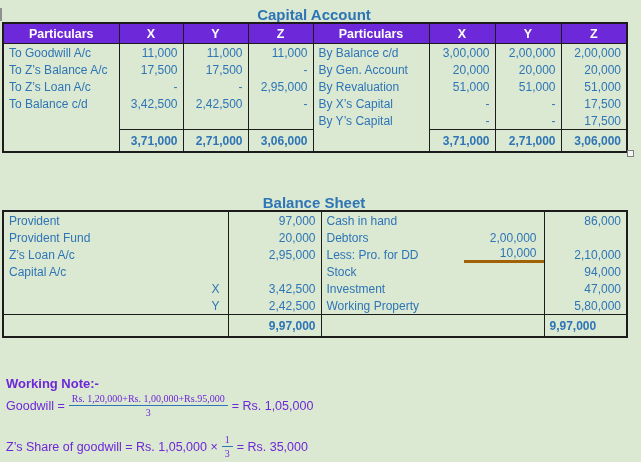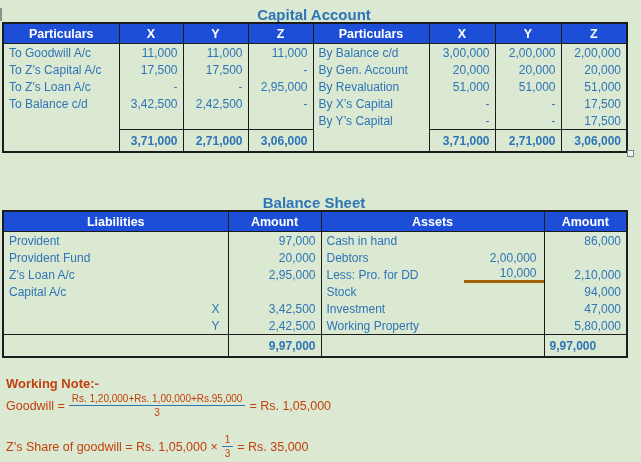--- a/index.html
+++ b/index.html
@@ -17,21 +17,21 @@
   .bs-title{top:194px;}
 
   table.tbl{
     position:absolute;left:2px;width:624px;
     border-collapse:collapse;table-layout:fixed;
     border:2px solid #1c1c1c;
   }
   table.cap{top:22px;}
   table.bs{top:210px;}
   .tbl th{
-    background:#1d4ed8;color:#ffffff;font-weight:bold;font-size:12.5px;
+    background:#6d28d9;color:#ffffff;font-weight:bold;font-size:12.5px;
     height:19px;padding:0 4px;border-left:1px solid #1c1c1c;
     border-bottom:1px solid #1c1c1c;text-align:center;
   }
   .tbl td{
     height:17px;font-size:12px;color:#2e75b6;padding:0 5px;
     border-left:1px solid #1c1c1c;white-space:nowrap;overflow:hidden;
     vertical-align:middle;
   }
   .tbl td.lab{text-align:left;}
   .tbl td.lab.r{text-align:right;padding-right:8px;}
@@ -48,25 +48,25 @@
   .a-sub.ul{border-bottom:4px solid #a16207;}
 
   .handle{
     position:absolute;left:627px;top:150px;width:7px;height:7px;
     background:#f5f5f5;border:1px solid #7f7f7f;box-sizing:border-box;
   }
   .edge-mark{
     position:absolute;left:0;top:8px;width:2px;height:13px;background:#8f8f8f;
   }
 
-  .working-note{position:absolute;left:6px;top:376px;color:#c2410c;}
+  .working-note{position:absolute;left:6px;top:376px;color:#6d28d9;}
   .wn-heading{font-weight:bold;font-size:13px;}
   .formula-row{display:flex;align-items:center;gap:4px;font-size:12.5px;margin-top:2px;}
   .formula-row.z-share{margin-top:16px;}
-  .fraction{display:inline-flex;flex-direction:column;align-items:center;line-height:1.1;}
+  .fraction{display:inline-flex;flex-direction:column;align-items:center;line-height:1.1;font-family:Liberation Serif, serif;}
   .frac-num{font-size:10px;border-bottom:1px solid #2e75b6;padding:0 3px 1px 3px;}
   .frac-den{font-size:10px;padding-top:1px;}
 </style>
 </head>
 <body>
 
 <div class="edge-mark"></div>
 
 <div class="title cap-title">Capital Account</div>
 
@@ -96,21 +96,21 @@
     <td class="lab">To Goodwill A/c</td>
     <td class="num">11,000</td>
     <td class="num">11,000</td>
     <td class="num">11,000</td>
     <td class="lab">By Balance c/d</td>
     <td class="num">3,00,000</td>
     <td class="num">2,00,000</td>
     <td class="num">2,00,000</td>
   </tr>
   <tr>
-    <td class="lab">To Z’s Capital A/c</td>
+    <td class="lab">To Z’s Balance A/c</td>
     <td class="num">17,500</td>
     <td class="num">17,500</td>
     <td class="num">-</td>
     <td class="lab">By Gen. Account</td>
     <td class="num">20,000</td>
     <td class="num">20,000</td>
     <td class="num">20,000</td>
   </tr>
   <tr>
     <td class="lab">To Z’s Loan A/c</td>
@@ -160,26 +160,20 @@
 <div class="title bs-title">Balance Sheet</div>
 
 <table class="tbl bs">
   <colgroup>
     <col style="width:225px">
       <col style="width:93px">
       <col style="width:223px">
       <col style="width:83px">
   </colgroup>
   <tbody>
-      <tr>
-    <th>Liabilities</th>
-    <th>Amount</th>
-    <th>Assets</th>
-    <th>Amount</th>
-  </tr>
   <tr>
     <td class="lab">Provident</td>
     <td class="num">97,000</td>
     <td class="asset-cell">
       <div class="af">
         <span class="a-label">Cash in hand</span>
         <span class="a-sub"></span>
       </div>
     </td>
     <td class="num">86,000</td>

